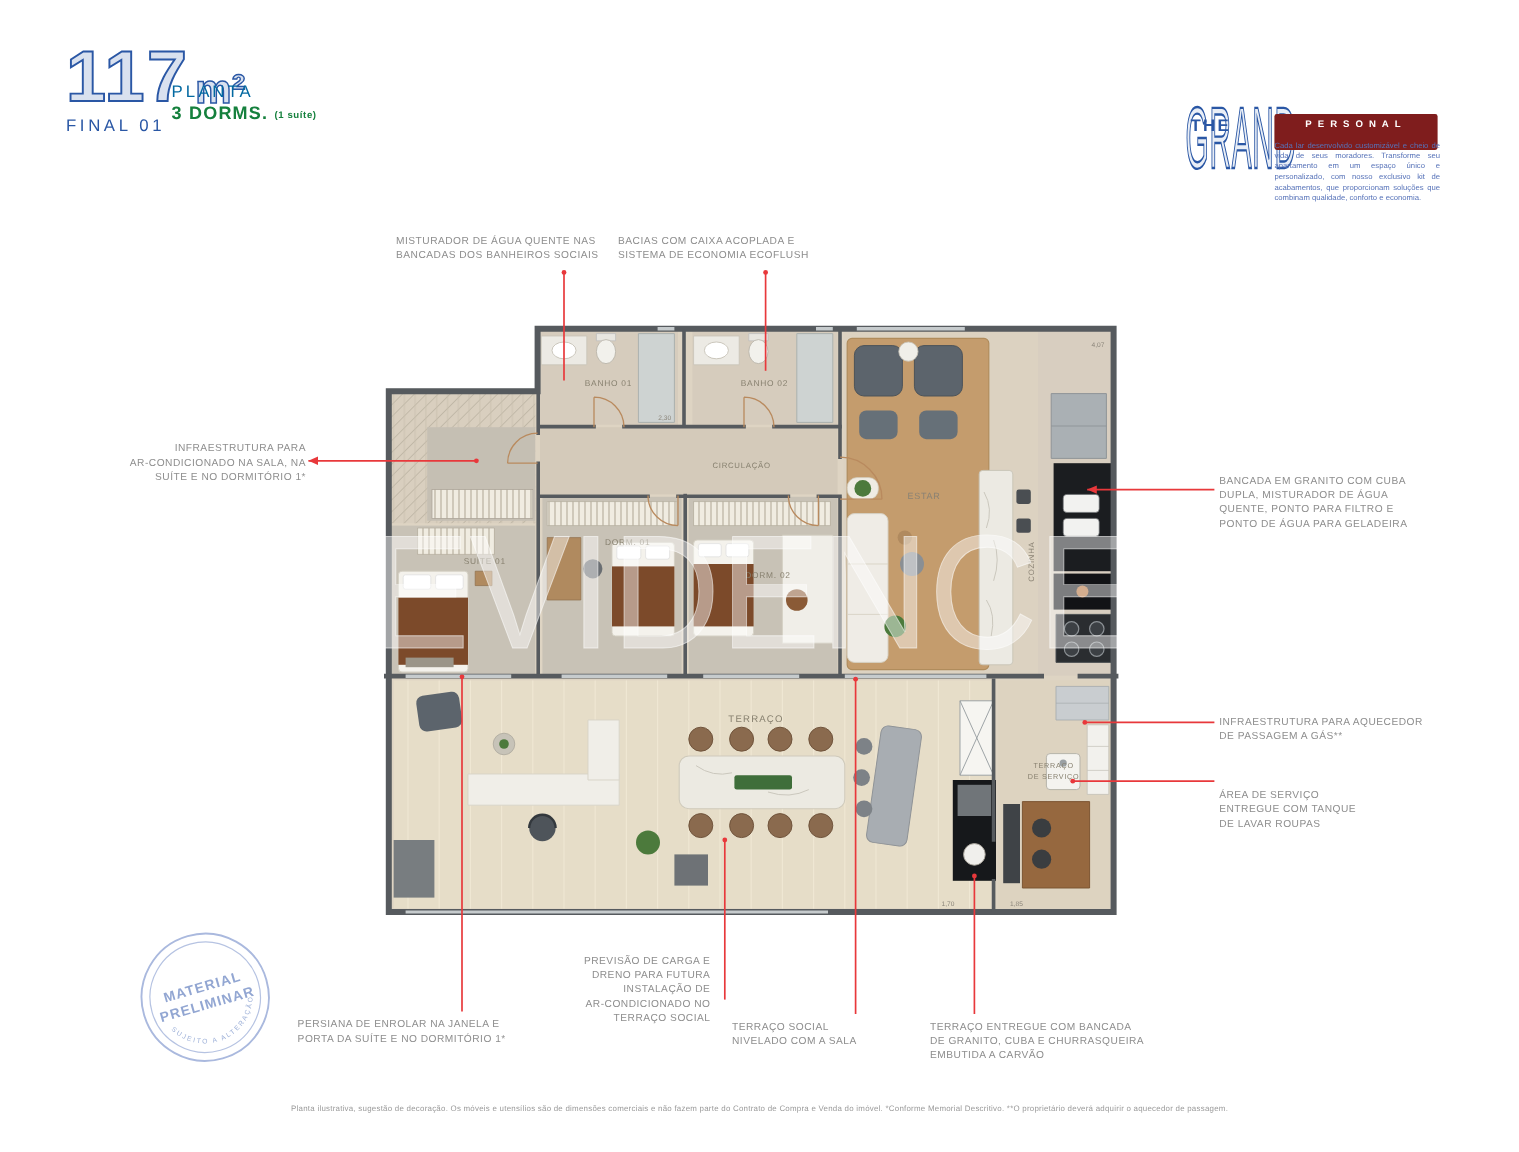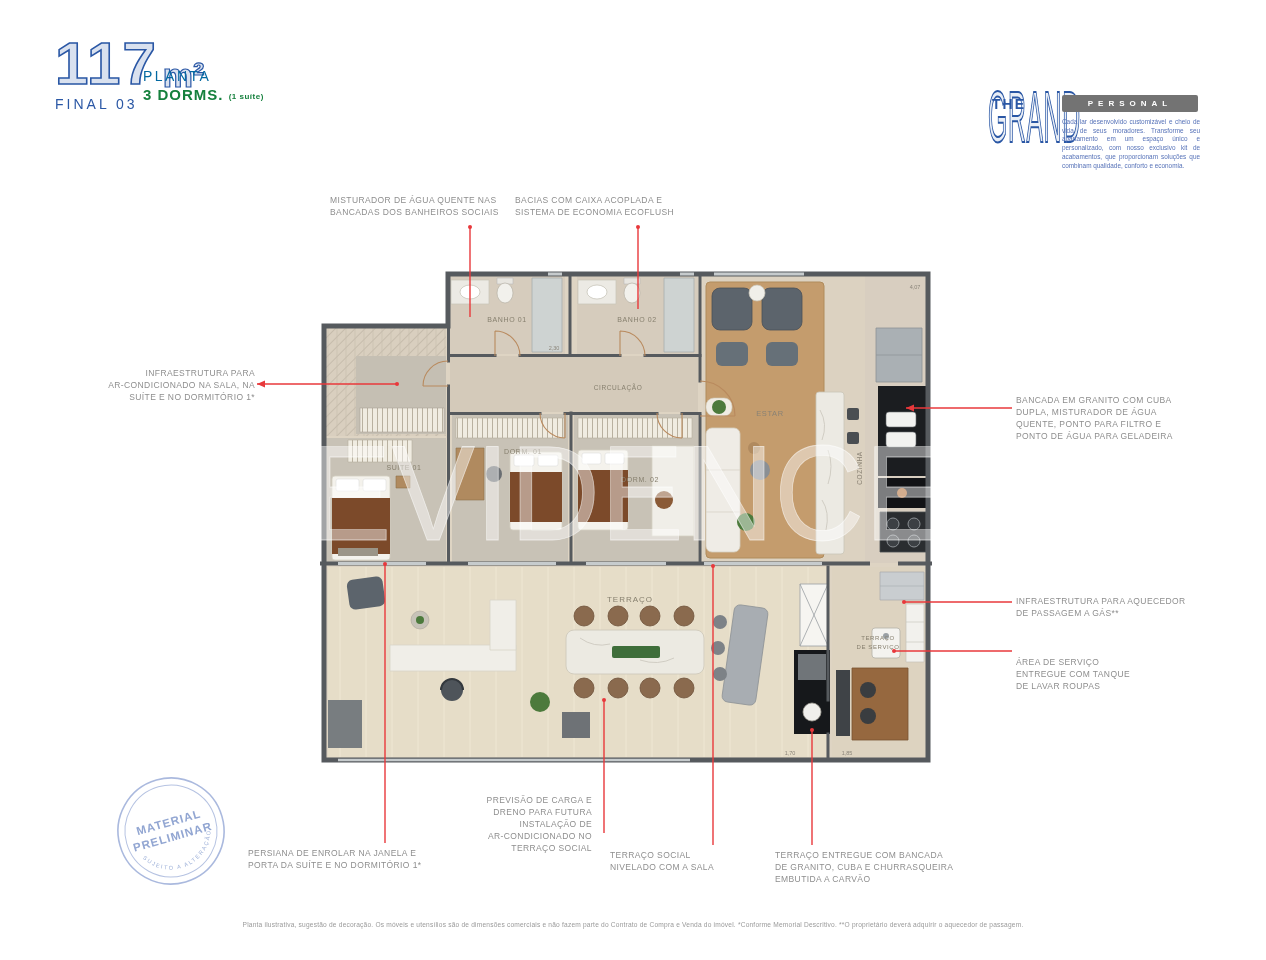--- a/index.html
+++ b/index.html
@@ -13,21 +13,21 @@
   .logo-unit{font-size:34px;line-height:30px;font-weight:700;color:rgba(42,87,165,0.18);-webkit-text-stroke:1.2px #2a57a5;margin-left:5px;margin-bottom:2px;}
   .logo-final{font-size:14px;letter-spacing:3px;color:#2a57a5;margin-top:4px;}
   .planta-block{left:143px;top:68px;}
   .planta-line1{font-size:14px;letter-spacing:2.5px;color:#0369a1;}
   .planta-line2{font-size:15px;font-weight:700;letter-spacing:1px;color:#15803d;margin-top:2px;}
   .planta-line2 .suffix{font-size:8px;font-weight:700;letter-spacing:0.5px;vertical-align:1px;}
 
   
   .brand-the{left:992px;top:64px;font-size:14px;font-weight:700;letter-spacing:2px;color:#2a57a5;margin-top:32px;}
   .brand-grand{left:988px;top:76px;font-size:40px;font-weight:400;color:rgba(42,87,165,0.1);-webkit-text-stroke:1.1px #2a57a5;transform:scale(0.62,1.82);transform-origin:left top;letter-spacing:1px;display:inline-block;}
-  .brand-personal{left:1062px;top:95px;width:136px;height:17px;background:#737373;border-radius:2px;color:#ffffff;font-size:8px;font-weight:700;letter-spacing:5px;text-align:center;line-height:17px;}
+  .brand-personal{left:1062px;top:95px;width:136px;height:30px;background:#7f1d1d;border-radius:2px;color:#ffffff;font-size:8px;font-weight:700;letter-spacing:5px;text-align:center;line-height:17px;}
   .brand-tagline{left:1062px;top:118px;width:138px;font-size:6.4px;line-height:8.7px;color:#5672b8;text-align:justify;}
 
   
   .ann{font-size:8.5px;line-height:12px;letter-spacing:0.4px;color:#8e8e8e;white-space:pre-line;text-transform:uppercase;}
   .ann.center{text-align:left;}
   .ann.right{text-align:right;}
   .ann-misturador{left:330px;top:194px;width:250px;}
   .ann-bacias{left:515px;top:194px;width:250px;}
   .ann-infra-ar{left:58px;top:367px;width:197px;}
   .ann-bancada{left:1016px;top:394px;width:205px;}
@@ -42,21 +42,21 @@
   .disclaimer{left:0;top:921px;width:1266px;text-align:center;font-size:6.6px;letter-spacing:0.2px;color:#9a9a9a;}
 </style>
 </head>
 <body>
 
 <div class="abs logo-block">
   <div class="logo-row">
     <span class="logo-num">117</span>
     <span class="logo-unit">m²</span>
   </div>
-  <div class="logo-final">FINAL 03</div>
+  <div class="logo-final">FINAL 01</div>
 </div>
 <div class="abs planta-block">
   <div class="planta-line1">PLANTA</div>
   <div class="planta-line2"><span>3 DORMS.</span> <span class="suffix">(1 suíte)</span></div>
 </div>
 
 <div class="abs brand-the">THE</div>
 <div class="abs" style="left:988px;top:76px;">
   <span class="brand-grand">GRAND</span>
 </div>

